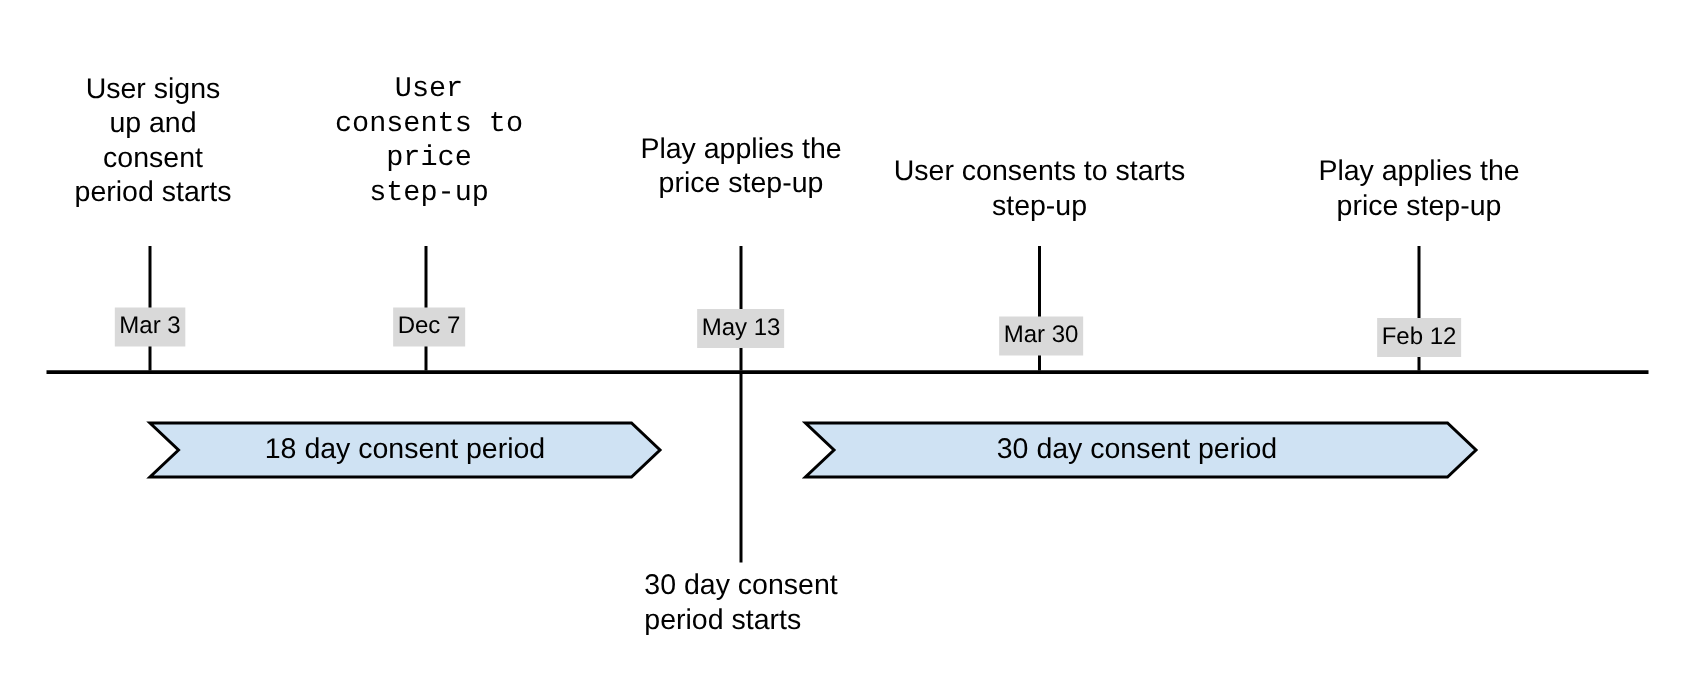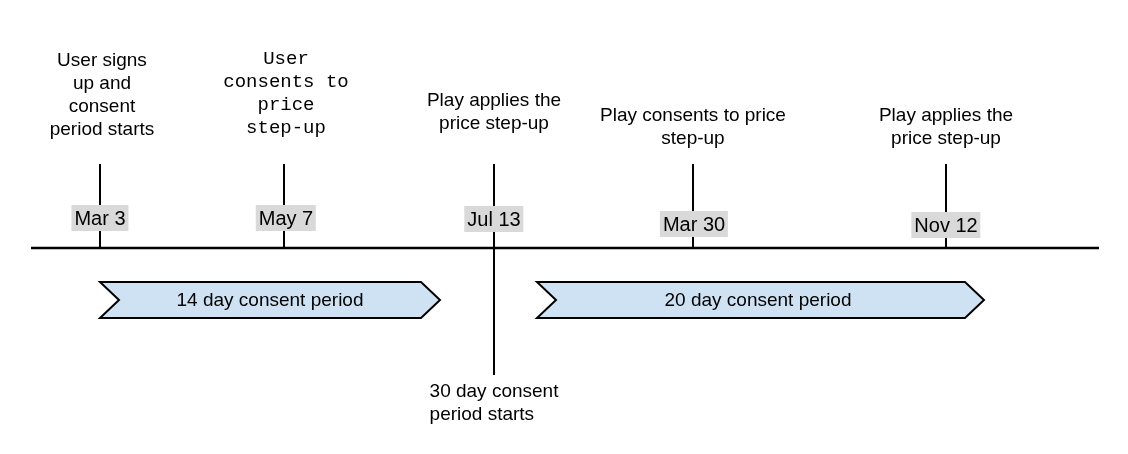--- a/index.html
+++ b/index.html
@@ -41,21 +41,21 @@
     text-align: center;
     white-space: pre-line;
     font-size: 19px;
     line-height: 23px;
     color: var(--text, #000000);
   }
   .badge {
     position: absolute;
     transform: translateX(-50%);
     background: var(--date-badge-bg, #d9d9d9);
-    font-size: 20px;
+    font-size: 16px;
     line-height: 26px;
     padding: 0 3px;
     white-space: nowrap;
     color: var(--text, #000000);
   }
   .period-label {
     position: absolute;
     transform: translateX(-50%);
     text-align: center;
     white-space: nowrap;
@@ -97,30 +97,30 @@
   <div class="evlabel" style="left:102px; top:48px;">User signs
 up and
 consent
 period starts</div>
   <div class="evlabel" style="left:286px; top:48px;font-family:Liberation Mono, monospace;">User
 consents to
 price
 step-up</div>
   <div class="evlabel" style="left:494px; top:88px;">Play applies the
 price step-up</div>
-  <div class="evlabel" style="left:693px; top:103px;">Play consents to price
+  <div class="evlabel" style="left:693px; top:103px;">User consents to starts
 step-up</div>
   <div class="evlabel" style="left:946px; top:103px;">Play applies the
 price step-up</div>
 
   <div class="badge" style="left:100px; top:205px;">Mar 3</div>
-  <div class="badge" style="left:286px; top:205px;">May 7</div>
-  <div class="badge" style="left:494px; top:206px;">Jul 13</div>
+  <div class="badge" style="left:286px; top:205px;">Dec 7</div>
+  <div class="badge" style="left:494px; top:206px;">May 13</div>
   <div class="badge" style="left:694px; top:211px;text-align:right;">Mar 30</div>
-  <div class="badge" style="left:946px; top:212px;">Nov 12</div>
+  <div class="badge" style="left:946px; top:212px;">Feb 12</div>
 
-  <div class="period-label" style="left:270px; top:288px;">14 day consent period</div>
-  <div class="period-label" style="left:758px; top:288px;">20 day consent period</div>
+  <div class="period-label" style="left:270px; top:288px;">18 day consent period</div>
+  <div class="period-label" style="left:758px; top:288px;">30 day consent period</div>
 
   <div class="note" style="left:494px; top:379px;">30 day consent
 period starts</div>
 
 </div>
 
 </body></html>

